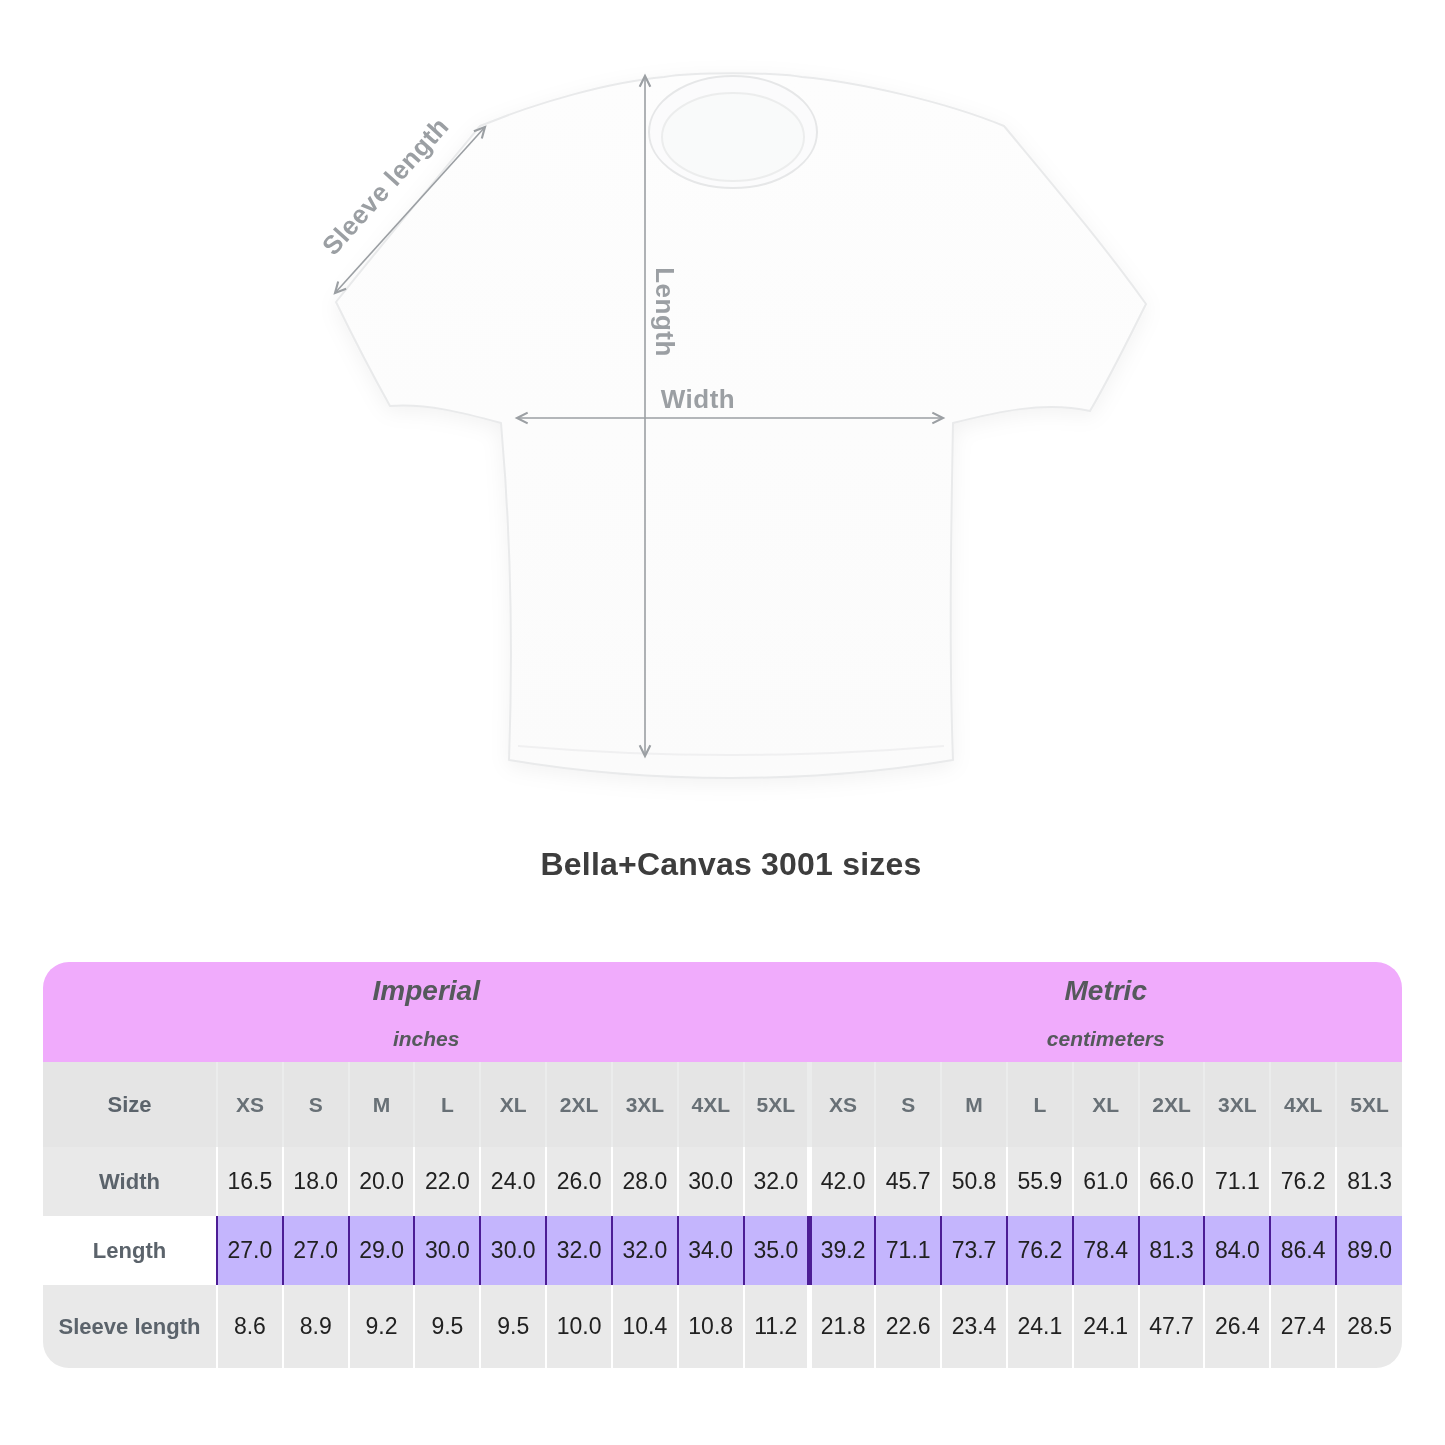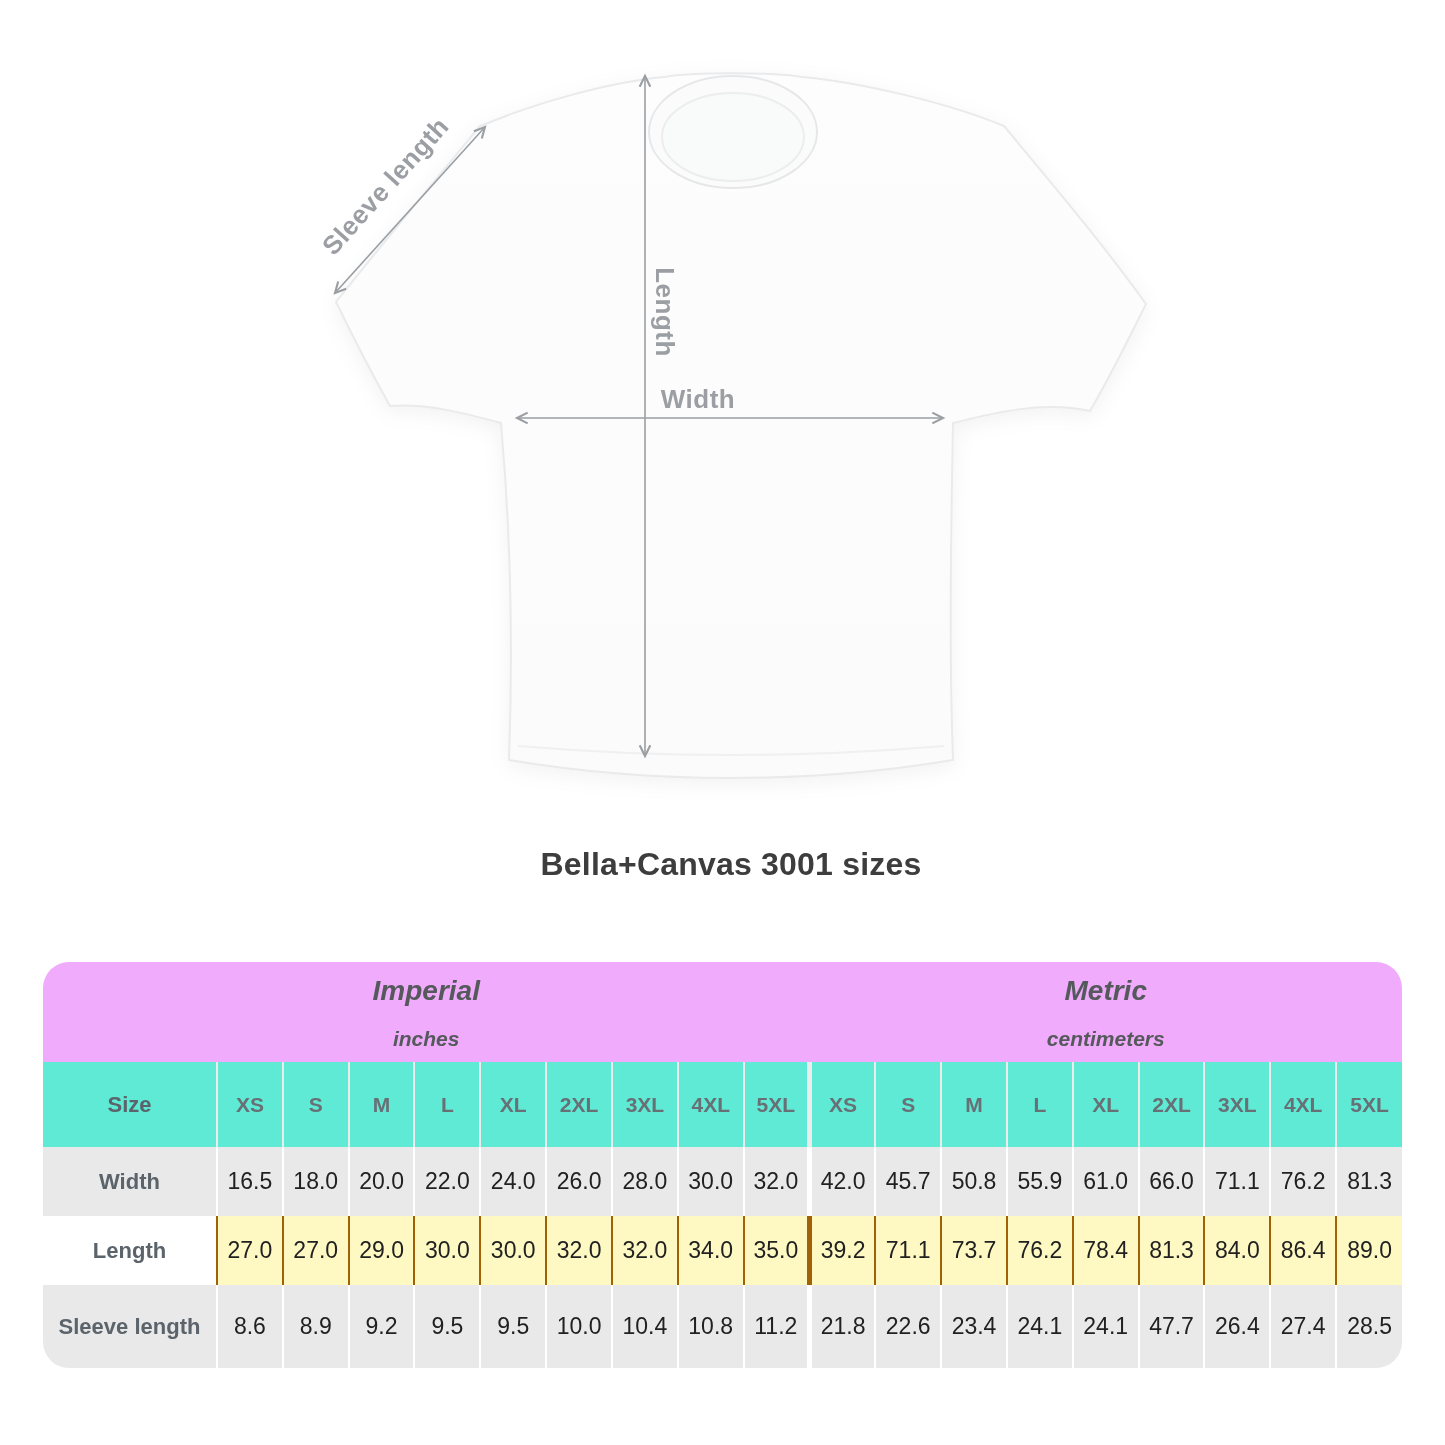--- a/index.html
+++ b/index.html
@@ -21,28 +21,28 @@
   .table-card{position:absolute;left:43px;top:962px;width:1359px;border-radius:26px;overflow:hidden;background:#ffffff;}
   table.szt{border-collapse:collapse;table-layout:fixed;width:1359px;}
   table.szt col.c-label{width:174px;}
   table.szt th, table.szt td{padding:0;text-align:center;vertical-align:middle;}
 
   tr.sec-row th{background:#f0abfc;height:100px;vertical-align:middle;}
   .sec-name{font-size:28px;font-weight:bold;font-style:italic;color:#55595c;line-height:1.25;}
   .sec-unit{font-size:21px;font-style:italic;color:#55595c;margin-top:19px;}
   th.sec-imp{padding-left:38px;}
 
-  tr.szrow th{height:85px;background:#5eead4;}
+  tr.szrow th{height:85px;background:#e5e5e5;}
   th.sz{font-size:21px;font-weight:bold;color:#687076;border-left:2px solid #ebecec;}
   th.rl{font-size:22px;font-weight:bold;color:#5b636b;border-left:none;}
 
   tr.r td{height:69px;font-size:23px;color:#212121;}
   tr.gray td, tr.gray th{background:#e9e9e9;}
   tr.gray td{border-left:2px solid #ffffff;}
-  tr.white td{background:#fef9c3;border-left:2px solid #a16207;}
+  tr.white td{background:#c4b5fd;border-left:2px solid #4c1d95;}
   tr.last td, tr.last th{height:83px;}
   td.ms, th.ms{border-left-width:5px !important;}
 </style>
 </head>
 <body>
 
 <div class="page">
 
   <div class="shirt-wrap">
     <svg viewBox="0 0 900 800">

